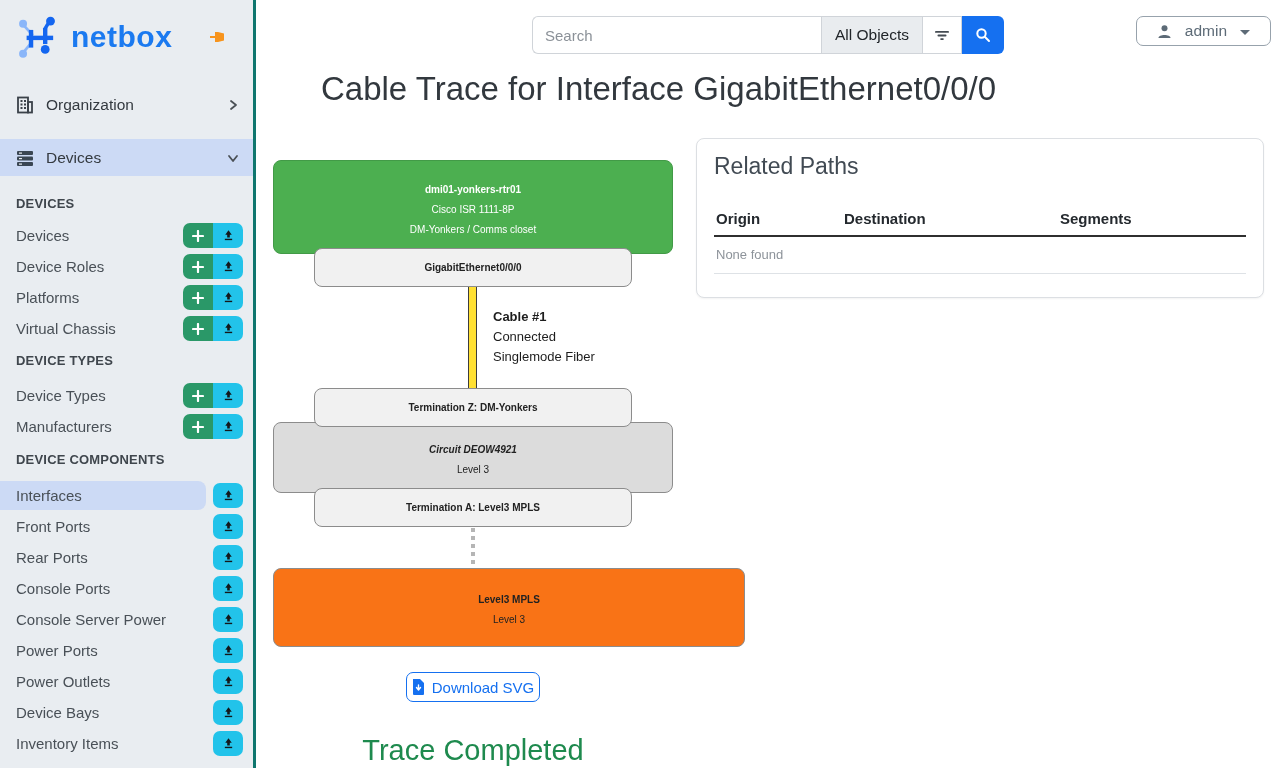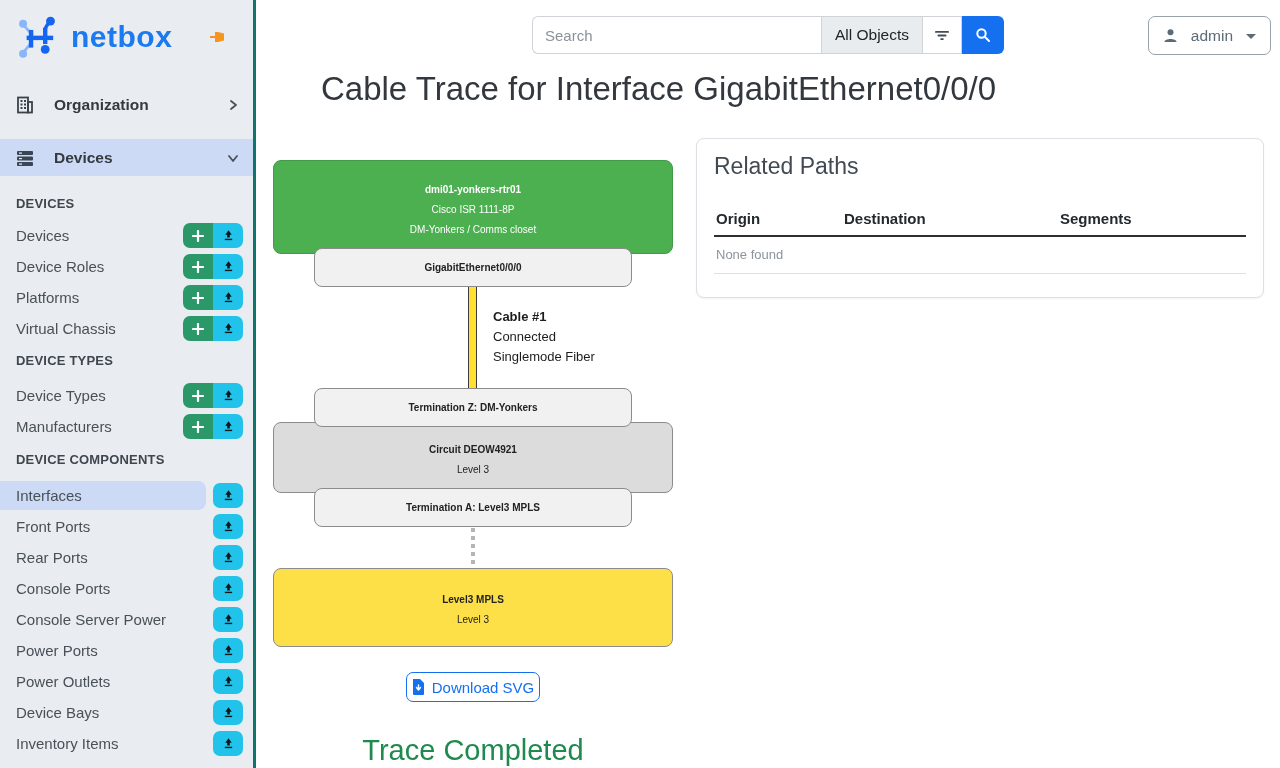--- a/index.html
+++ b/index.html
@@ -7,21 +7,21 @@
   body { font-family:"Liberation Sans", sans-serif; background:#fff; color:#343a40; }
   .app { position:relative; width:1280px; height:768px; overflow:hidden; }
 
   
   .sidebar { position:absolute; left:0; top:0; width:256px; height:768px;
              background:#e9edf1; border-right:3px solid #0f766e; }
   .logo-row { height:84px; display:flex; align-items:center; padding:6px 14px 16px 16px; }
   .logo-text { font-size:30px; font-weight:bold; color:#1b7af0; margin-left:9px; letter-spacing:0.5px; }
   .pin { margin-left:auto; margin-right:12px; }
   .nav-row { height:36px; display:flex; align-items:center; padding:0 14px 0 16px; cursor:pointer; }
-  .nav-row .nav-label { font-size:15.5px; font-weight:700; color:#343a40; margin-left:20px; }
+  .nav-row .nav-label { font-size:15.5px; font-weight:400; color:#343a40; margin-left:12px; }
   .nav-row.active { background:#ccdaf5; height:37px; }
   .nav-chevron { margin-left:auto; }
   .nav-org { margin-top:3px; }
   .nav-dev { margin-top:16px; }
 
   .sec-header { font-size:13px; font-weight:bold; color:#3f464d; letter-spacing:0.2px;
                 margin-left:16px; line-height:14px; }
   .h-devices { margin-top:21px; }
   .h-devtypes { margin-top:10px; }
   .h-components { margin-top:11px; }
@@ -45,21 +45,21 @@
   .search-input { width:289px; height:38px; border:1px solid #d0d4d9; border-right:none;
                   border-radius:6px 0 0 6px; padding:0 12px; font-size:15px; color:#343a40; outline:none;
                   font-family:"Liberation Sans", sans-serif; }
   .search-input::placeholder { color:#8b9198; }
   .scope-btn { width:101px; height:38px; background:#e9ecef; border:1px solid #d0d4d9; border-right:none;
                font-size:15.5px; color:#212529; display:flex; align-items:center; justify-content:center; cursor:pointer; }
   .filter-btn { width:40px; height:38px; background:#fff; border:1px solid #d0d4d9;
                 display:flex; align-items:center; justify-content:center; cursor:pointer; }
   .go-btn { width:42px; height:38px; background:#1570f0; border:none; border-radius:0 6px 6px 0;
             display:flex; align-items:center; justify-content:center; cursor:pointer; }
-  .user-btn { position:absolute; right:9px; top:16px; height:39px; min-width:121px; padding:0 14px;
+  .user-btn { position:absolute; right:9px; top:16px; height:30px; min-width:121px; padding:0 20px;
               background:#fff; border:1px solid #97a2ac; border-radius:7px; display:flex; align-items:center;
               justify-content:center; gap:13px; color:#5d6b77; font-size:15.5px; cursor:pointer; }
   .caret { width:0; height:0; border-left:5px solid transparent; border-right:5px solid transparent;
            border-top:5px solid #5d6b77; margin-top:2px; }
 
   .page-title { position:absolute; left:16px; top:70px; font-size:33px; font-weight:300; color:#32383e;margin-left:48px; }
 
   
   .trace { position:absolute; left:16px; top:160px; width:400px; }
   .tbox { position:absolute; border-radius:8px; text-align:center; font-size:10px; }
@@ -70,25 +70,25 @@
                color:#222; font-weight:bold; line-height:37px; z-index:3; cursor:pointer; }
   .iface-box { top:88px; }
   .cable-line { position:absolute; left:195px; top:127px; width:9px; height:101px; background:#ffe033;
                 border-left:1.5px solid #3c3c3c; border-right:1.5px solid #3c3c3c; z-index:1; }
   .cable-label { position:absolute; left:220px; top:147px; text-align:left; font-size:13px; color:#1d1d1d;
                  line-height:20px; z-index:2; cursor:pointer; }
   .cable-label .bname { font-weight:bold; }
   .term-z { top:228px; }
   .circuit-box { left:0; top:262px; width:400px; height:71px; background:#dcdcdc; border:1px solid #8c8c8c;
                  color:#222; padding-top:17px; line-height:20px; z-index:1; cursor:pointer; }
-  .circuit-box .bname { font-weight:bold; }
+  .circuit-box .bname { font-weight:bold;font-style:italic; }
   .term-a { top:328px; }
   .dotted-line { position:absolute; left:198px; top:368px; width:4px; height:36px;
                  background:repeating-linear-gradient(to bottom,#b5b5b5 0 4px,transparent 4px 8px); }
-  .far-box { left:0; top:408px; width:400px; height:79px; background:#fde047; border:1px solid #8c8c8c;
+  .far-box { left:0; top:408px; width:472px; height:79px; background:#f97316; border:1px solid #8c8c8c;
              color:#222; padding-top:21px; line-height:20px; z-index:2; cursor:pointer; }
   .far-box .bname { font-weight:bold; }
   .dl-btn { position:absolute; left:133px; top:512px; width:134px; height:30px; background:#fff;
             border:1px solid #1570f0; border-radius:7px; color:#1570f0; font-size:15px;
             display:flex; align-items:center; justify-content:center; gap:7px; cursor:pointer;
             font-family:"Liberation Sans", sans-serif; }
   .trace-status { position:absolute; left:0; top:574px; width:400px; text-align:center;
                   font-size:29px; color:#1e8a4e; }
 
   

